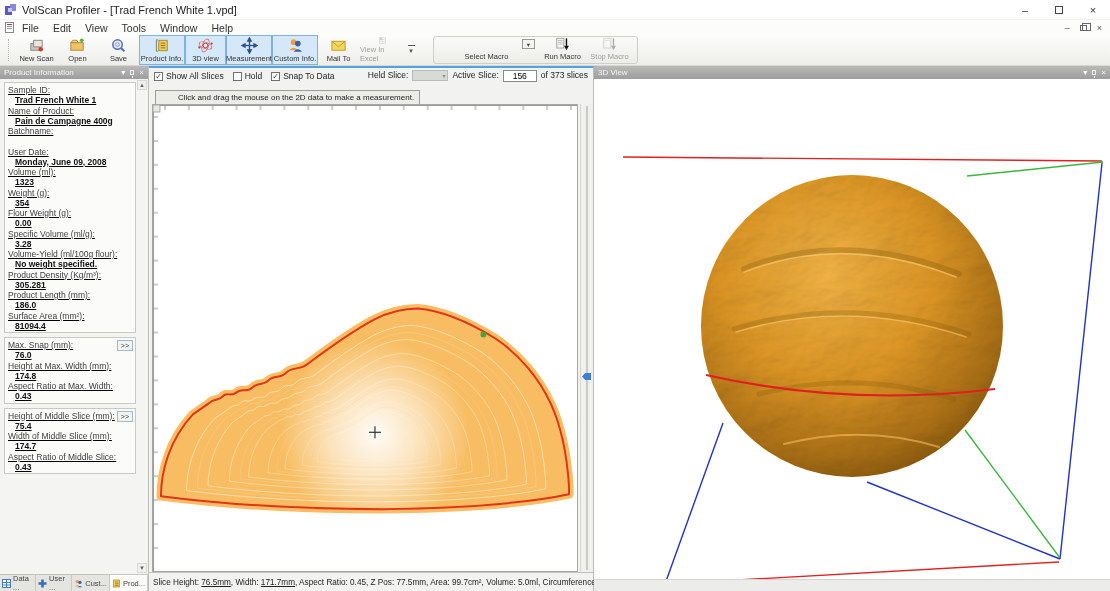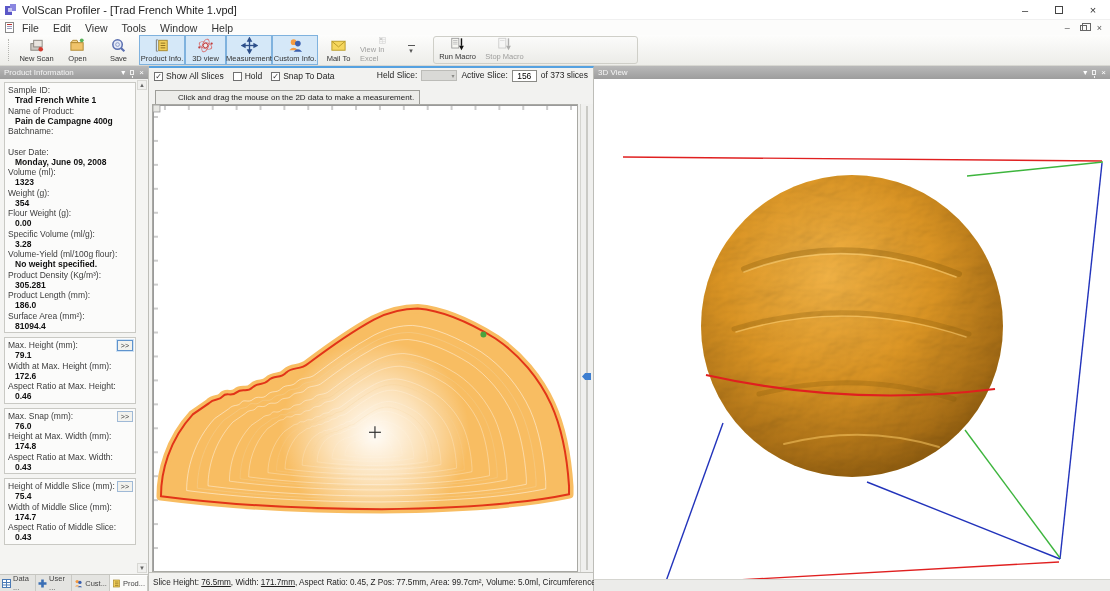--- a/index.html
+++ b/index.html
@@ -42,42 +42,42 @@
 
   
   .ph { height:13px; background:linear-gradient(#b9b9b9,#9d9d9d); color:#f4f4f4; font-size:8px; display:flex; align-items:center; padding:0 4px; flex:none; }
   .ph .ph-title { flex:1; }
   .ph .ph-ctl { display:flex; gap:5px; align-items:center; font-size:8px; color:#fff; }
   .pin { width:4px; height:5px; border:1px solid #f0f0f0; display:inline-block; position:relative; }
   .pin:after { content:""; position:absolute; left:1px; top:5px; width:1px; height:2px; background:#f0f0f0; }
 
   
   .left-panel { width:149px; flex:none; display:flex; flex-direction:column; background:#f4f4f2; border-right:1px solid #bdbdb8; }
-  .lp-scroll { flex:1; position:relative; padding:3px 12px 0 4px; overflow:hidden; }
+  .lp-scroll { flex:1; position:relative; padding:3px 12px 0 4px; overflow:hidden;text-decoration:underline; }
   .grp { border:1px solid #c9c9c4; background:#fbfbfa; padding:2px 3px 1px 3px; margin-bottom:4px; position:relative; }
   .fl { font-size:8.5px; color:#3c3c3c; line-height:10px; }
   .fv { font-size:8.5px; font-weight:bold; color:#111; line-height:10.5px; padding-left:7px; min-height:10.5px; }
   .gap { margin-top:7px; }
   .more { position:absolute; top:2px; right:2px; font-size:7px; line-height:9px; padding:0 3px; background:#f2f2ee; border:1px solid #9fb9d6; color:#333; }
   .more.b { border:1px solid #5f93cc; box-shadow:0 0 0 1px #cfe2f4; }
   .sb-arrow { position:absolute; right:1px; width:10px; height:10px; font-size:6px; color:#666; background:#f0f0ee; border:1px solid #d8d8d4; display:flex; align-items:center; justify-content:center; }
   .sb-up { top:1px; } .sb-down { bottom:1px; }
   .lp-tabs { height:17px; flex:none; display:flex; background:#ececea; border-top:1px solid #c5c5c0; align-items:stretch; }
   .lp-tab { flex:1; display:flex; align-items:center; gap:2px; font-size:7.5px; color:#444; padding:0 2px; border-right:1px solid #c9c9c4; background:#e4e4e1; }
   .lp-tab.active { background:#fafaf8; border-top:1px solid #fff; }
   .lp-tab svg { width:9px; height:9px; flex:none; }
 
   
   .center-panel { width:445px; flex:none; display:flex; flex-direction:column; background:#f2f2f0; border-top:2px solid #55a1e0; border-right:1px solid #bdbdb8; }
   .c-header { height:16px; flex:none; display:flex; align-items:center; font-size:8.5px; color:#222; padding:0 5px; gap:9px; }
   .cbx { display:flex; align-items:center; gap:3px; }
   .cbox { width:9px; height:9px; border:1px solid #707070; background:#fff; font-size:8px; line-height:8px; text-align:center; color:#333; }
   .c-right { margin-left:auto; display:flex; gap:4px; }
   .held-dd { width:36px; height:11px; background:#d9d9d6; border:1px solid #bcbcb8; display:flex; align-items:center; justify-content:flex-end; font-size:6px; color:#8a8a86; padding-right:2px; }
-  .as-input { width:25px; height:12px; border:1px solid #8a8a86; background:#fff; font-size:8.5px; font-family:"Liberation Sans",sans-serif; text-align:center; padding:0; }
+  .as-input { width:34px; height:12px; border:1px solid #8a8a86; background:#fff; font-size:8.5px; font-family:"Liberation Sans",sans-serif; text-align:center; padding:0; }
   .hint-row { height:20px; flex:none; padding:2px 0 0 6px; }
   .hint-btn { display:inline-block; font-size:8px; color:#222; background:#ececE9; border:1px solid #9d9d98; padding:2px 5px 3px 22px; }
   .plot-wrap { flex:1; display:flex; padding:0 0 0 3px; position:relative; }
   .plot { flex:1; background:#fff; border:1px solid #a8a8a3; position:relative; }
   .plot svg { position:absolute; inset:0; width:100%; height:100%; }
   .slider { width:13px; flex:none; background:#f0f0ee; border-left:1px solid #d5d5d0; position:relative; margin-left:2px; }
   .slider .track { position:absolute; left:5px; top:2px; bottom:2px; width:2px; background:#e2e2de; border:1px solid #cacac5;}
   .thumb { position:absolute; right:2px; top:57.5%; width:9px; height:7px; background:#3f7fd0; clip-path:polygon(0 50%, 35% 0, 100% 0, 100% 100%, 35% 100%); }
   .c-status { height:19px; flex:none; border-top:1px solid #c2c2bd; background:#f2f2f0; display:flex; align-items:center; font-size:8.2px; color:#222; padding:0 4px; white-space:pre; }
   .c-status .link { text-decoration:underline; }
@@ -217,20 +217,24 @@
         </svg>
       <span>View In Excel</span>
     </div>
 
     <div class="tb-overflow">
       <span class="bar"></span>
       <span>▾</span>
     </div>
 
     <div class="macro-group">
+      <div class="select-macro">
+        <span class="dd">▾</span>
+        <span>Select Macro</span>
+      </div>
       <div class="macro-btn">
         <svg viewBox="0 0 18 17">
             <rect x="2.5" y="1.5" width="8" height="11" fill="#f6f6f2" stroke="#999"></rect>
             <line x1="4" y1="4" x2="9" y2="4" stroke="#bbb"></line>
             <line x1="4" y1="6" x2="9" y2="6" stroke="#bbb"></line>
             <line x1="4" y1="8" x2="9" y2="8" stroke="#bbb"></line>
             <line x1="13.5" y1="1.5" x2="13.5" y2="10" stroke="#111" stroke-width="1.6"></line>
             <path d="M13.5 15 L10.8 10 L16.2 10 Z" fill="#111"></path>
           </svg>
         <span>Run Macro</span>
@@ -307,35 +311,20 @@
           <div class="fld">
               <div class="fl">Product Length (mm):</div>
               <div class="fv">186.0</div>
             </div>
           <div class="fld">
               <div class="fl">Surface Area (mm²):</div>
               <div class="fv">81094.4</div>
             </div>
         </div>
 
-        <div class="grp">
-          <span class="more b">&gt;&gt;</span>
-          <div class="fld">
-              <div class="fl">Max. Height (mm):</div>
-              <div class="fv">79.1</div>
-            </div>
-          <div class="fld">
-              <div class="fl">Width at Max. Height (mm):</div>
-              <div class="fv">172.6</div>
-            </div>
-          <div class="fld">
-              <div class="fl">Aspect Ratio at Max. Height:</div>
-              <div class="fv">0.46</div>
-            </div>
-        </div>
 
         <div class="grp">
           <span class="more">&gt;&gt;</span>
           <div class="fld">
               <div class="fl">Max. Snap (mm):</div>
               <div class="fv">76.0</div>
             </div>
           <div class="fld">
               <div class="fl">Height at Max. Width (mm):</div>
               <div class="fv">174.8</div>

